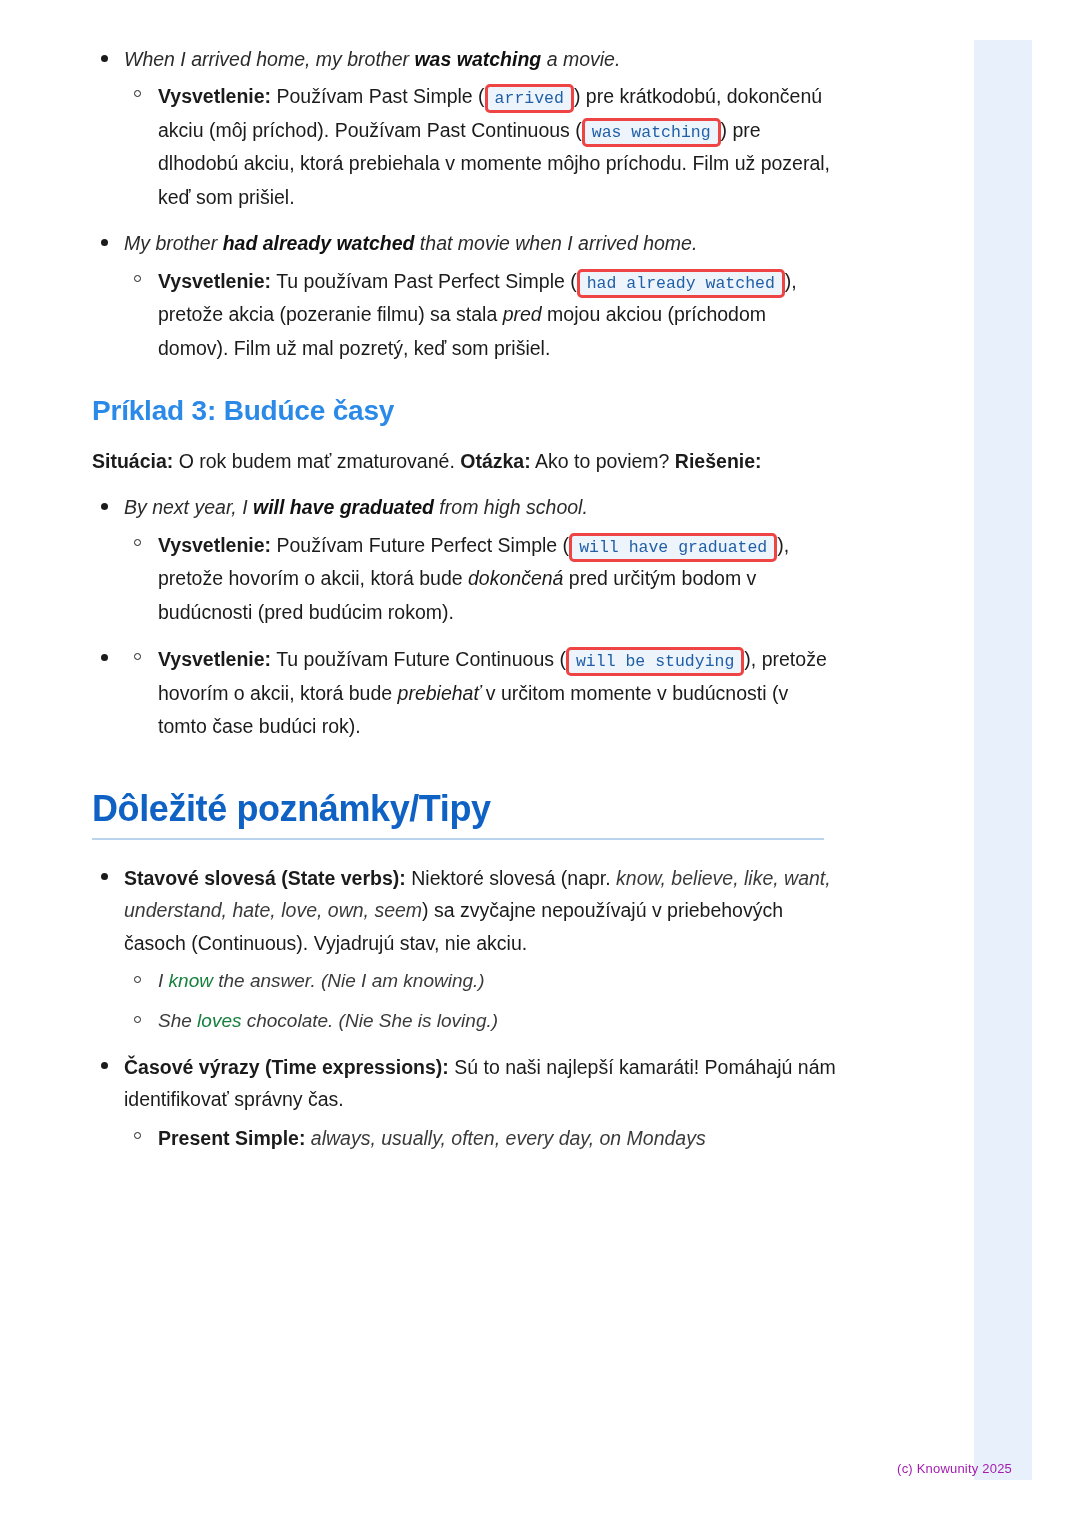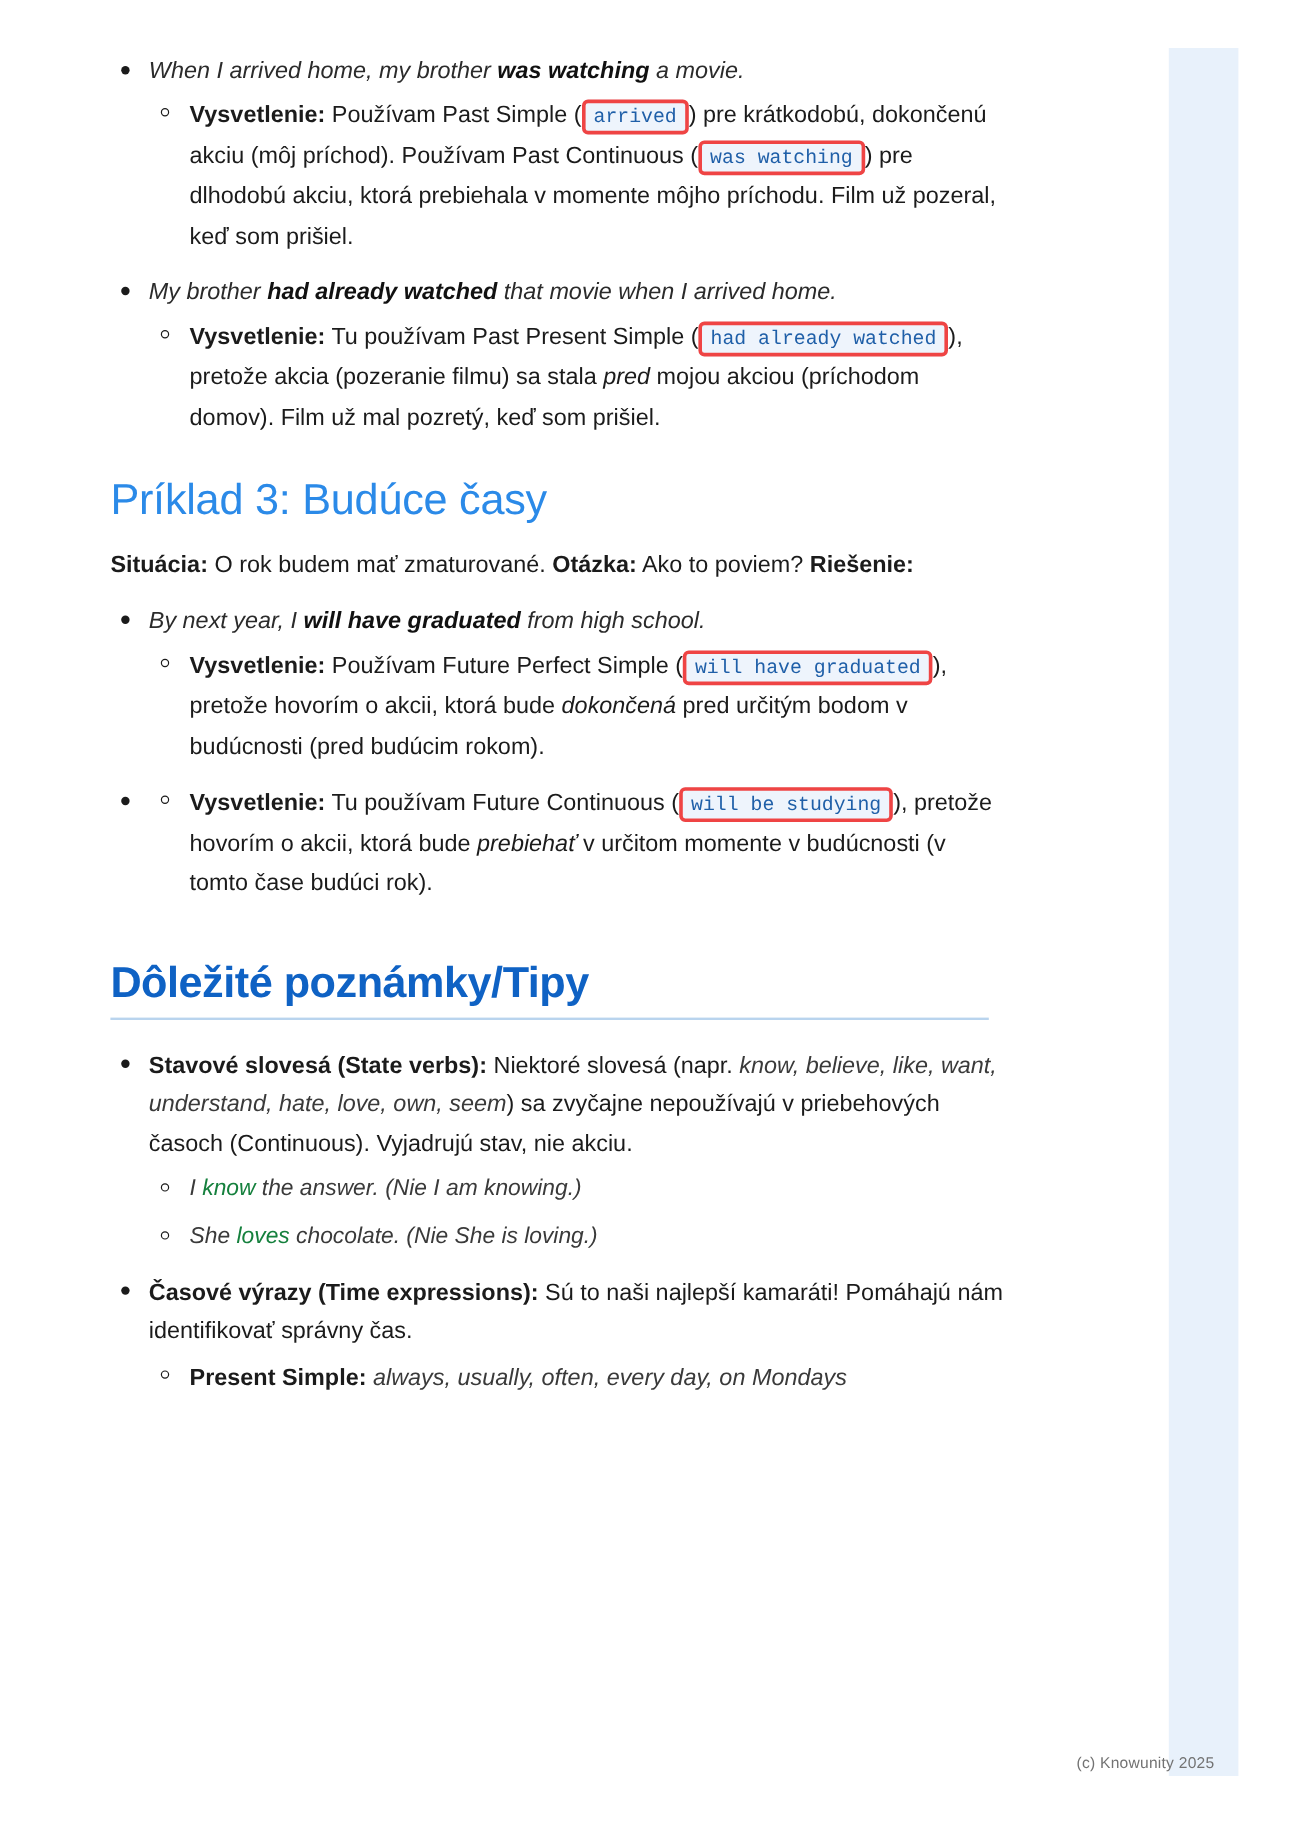--- a/index.html
+++ b/index.html
@@ -128,22 +128,22 @@
     line-height: 1.75;
     text-align: justify;
     width: 700px;
     box-sizing: border-box;
   }
   .callout b { font-weight: 700; }
   .callout i { font-style: italic; }
 
   h2.section {
     color: #2b8ae8;
-    font-size: 36px;
-    font-weight: 400;
+    font-size: 28px;
+    font-weight: 700;
     margin: 30px 0 18px 2px;
     letter-spacing: -0.2px;
   }
 
   h1.bigsection {
     color: #0f62c4;
     font-size: 36px;
     font-weight: 700;
     margin: 44px 0 8px 2px;
     letter-spacing: -0.4px;
@@ -177,21 +177,21 @@
   }
   .sub-ex b { font-weight: 400; font-style: italic; color: #15803d; }
 
   .tight li { margin-bottom: 4px; }
 
   .watermark {
     position: absolute;
     right: 68px;
     bottom: 52px;
     font-size: 13px;
-    color: #737373;
+    color: #a21caf;
     letter-spacing: 0.2px;
   }
 </style>
 </head>
 <body>
 
 <div class="page">
 
   <div class="right-strip"></div>
 
@@ -211,21 +211,21 @@
         </ul>
       </li>
 
       <li>
         <div class="example-line">
           <span>My brother </span><b>had already watched</b><span> that movie when I arrived home.</span>
         </div>
         <ul class="level2">
           <li>
             <div class="expl">
-              <span class="lbl">Vysvetlenie:</span><span> Tu používam Past Present Simple (</span><code class="tok">had already watched</code><span>), pretože akcia (pozeranie filmu) sa stala </span><i>pred</i><span> mojou akciou (príchodom domov). Film už mal pozretý, keď som prišiel.</span>
+              <span class="lbl">Vysvetlenie:</span><span> Tu používam Past Perfect Simple (</span><code class="tok">had already watched</code><span>), pretože akcia (pozeranie filmu) sa stala </span><i>pred</i><span> mojou akciou (príchodom domov). Film už mal pozretý, keď som prišiel.</span>
             </div>
           </li>
         </ul>
       </li>
     </ul>
 
 
     <h2 class="section">Príklad 3: Budúce časy</h2>
 
     <p class="para">

